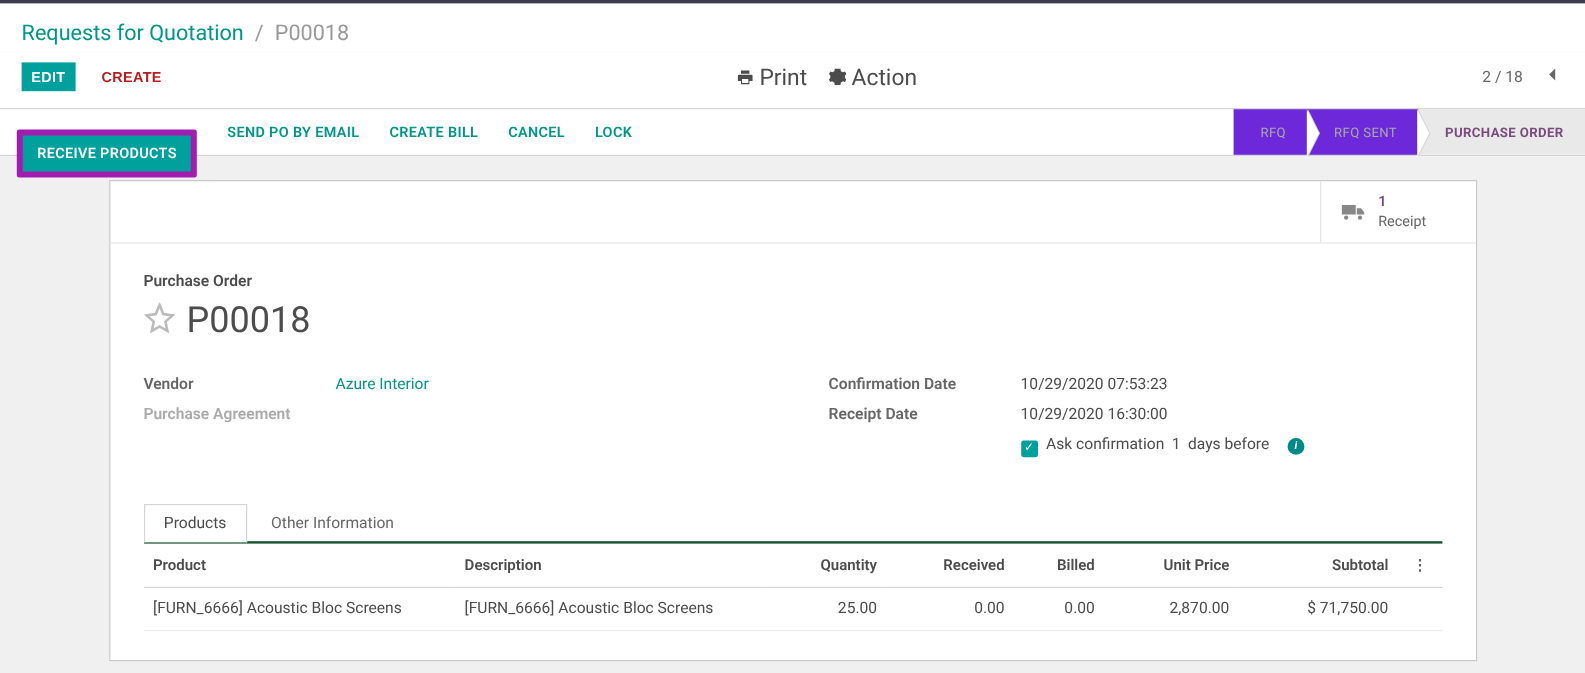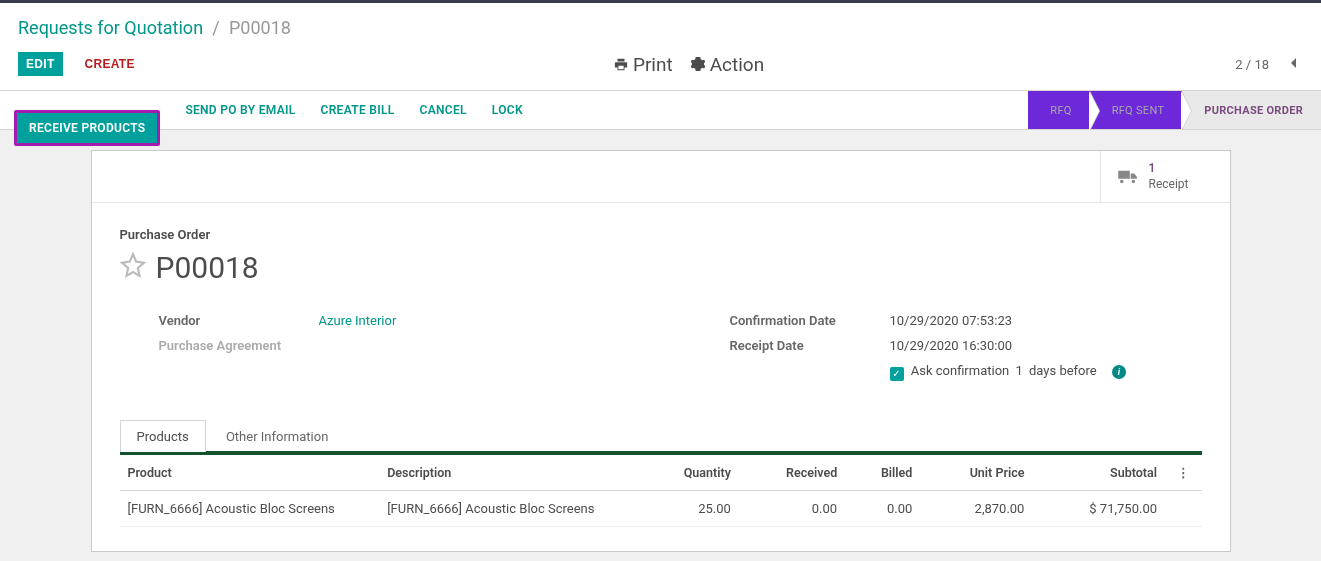--- a/index.html
+++ b/index.html
@@ -13,49 +13,49 @@
 .btn { display: inline-flex; align-items: center; padding: 5px 8px; font-size: 12px; font-weight: 600; letter-spacing: 0.3px; cursor: pointer; border: none; background: none; }
 .btn-primary { background: #00a09d; color: #fff; }
 .btn-link { color: #b91c1c; }
 .control-center { flex: 1; display: flex; justify-content: center; gap: 18px; }
 .control-center .tool { color: #4c4c4c; font-size: 19px; display: inline-flex; align-items: center; gap: 5px; cursor: pointer; }
 .control-right { display: flex; align-items: center; gap: 14px; color: #666; }
 .pager-arrow { padding: 4px 6px; cursor: pointer; color: #666; }
 .status-row { background: #fff; border-top: 1px solid #d4d4d4; border-bottom: 1px solid #d4d4d4; display: flex; align-items: center; padding: 0 0 0 18px; height: 40px; }
 .status-buttons { display: flex; gap: 25px; align-items: center; }
 .status-btn { font-size: 12px; font-weight: 600; color: #009688; cursor: pointer; letter-spacing: 0.3px; }
-.status-btn.highlight { background: #00a09d; color: #fff; padding: 8px 12px; border: 3px solid #a21caf; border-radius: 2px; margin-left: -4px; margin-top: 36px; }
+.status-btn.highlight { background: #00a09d; color: #fff; padding: 8px 12px; border: 5px solid #a21caf; border-radius: 2px; margin-left: -4px; margin-top: 36px; }
 .statusbar { margin-left: auto; display: flex; align-items: center; height: 100%; }
 .stage { position: relative; padding: 0 18px 0 22px; height: 100%; display: flex; align-items: center; font-size: 11px; font-weight: 400; letter-spacing: 0.3px; color: #aaa; background: #6d28d9; }
 .stage::after { content: ""; position: absolute; right: -9px; top: 0; width: 0; height: 0; border-top: 20px solid transparent; border-bottom: 20px solid transparent; border-left: 10px solid #fff; z-index: 2; }
 .stage::before { content: ""; position: absolute; right: -10px; top: 0; width: 0; height: 0; border-top: 20px solid transparent; border-bottom: 20px solid transparent; border-left: 10px solid #d4d4d4; z-index: 1; }
 .stage:last-child::after, .stage:last-child::before { display: none; }
 .stage.active { color: #7a4b7e; font-weight: 700; }
 .stage:last-child.active { background: #e9e9e9; }
 .content-area { padding: 20px 0 40px; display: flex; justify-content: center; }
 .form-sheet { width: 1140px; background: #fff; border: 1px solid #c8c8c8; position: relative; }
 .stat-buttons { display: flex; justify-content: flex-end; border-bottom: 1px solid #e5e5e5; }
 .stat-btn { border-left: 1px solid #e5e5e5; padding: 10px 16px; display: flex; align-items: center; gap: 10px; cursor: pointer; min-width: 130px; }
 .stat-btn .stat-text { display: flex; flex-direction: column; font-size: 12px; color: #666; line-height: 1.3; }
 .stat-btn .stat-num { color: #7a4b7e; font-weight: 600; }
 .sheet-body { padding: 24px 28px; }
 .section-label { font-size: 13px; font-weight: 600; color: #4c4c4c; margin-bottom: 8px; }
 .title-row { display: flex; align-items: center; gap: 10px; margin-bottom: 28px; }
 .title-row h1 { font-size: 30px; font-weight: 400; color: #4c4c4c; }
 .star-icon { font-size: 24px; color: #bbb; cursor: pointer; }
 .fields-grid { display: flex; gap: 60px; margin-bottom: 28px; }
-.fields-col { flex: 1; margin-left: 39px; }
+.fields-col { flex: 1; }
 .field-row { display: flex; margin-bottom: 10px; }
 .field-label { width: 160px; color: #666; font-size: 13px; font-weight: 600; }
 .field-label.muted { color: #aaa; }
 .field-value { flex: 1; font-size: 13px; color: #4c4c4c; }
 .field-value a { color: #009688; text-decoration: none; }
 .checkbox-sq { display: inline-block; width: 14px; height: 14px; background: #00a09d; color: #fff; font-size: 10px; text-align: center; line-height: 14px; border-radius: 2px; vertical-align: -2px; margin-right: 4px; }
 .info-icon { display: inline-block; width: 14px; height: 14px; background: #008a87; color: #fff; border-radius: 50%; font-size: 9px; text-align: center; line-height: 14px; font-style: italic; font-weight: bold; margin-left: 12px; cursor: pointer; }
-.tabs { border-bottom: 4px solid #14532d; margin-bottom: 0; }
+.tabs { border-bottom: 2px solid #14532d; margin-bottom: 0; }
 .tab { display: inline-block; padding: 8px 16px; font-size: 13px; color: #666; cursor: pointer; border: 1px solid transparent; border-bottom: none; position: relative; top: 1px; }
 .tab.active { border-color: #d4d4d4; background: #fff; color: #4c4c4c; }
 .order-table { width: 100%; border-collapse: collapse; margin-top: 0; }
 .order-table th { text-align: left; font-size: 12.5px; font-weight: 600; color: #4c4c4c; padding: 10px 8px; border-bottom: 1px solid #d4d4d4; }
 .order-table th.num, .order-table td.num { text-align: right; }
 .order-table td { padding: 10px 8px; font-size: 13px; border-bottom: 1px solid #eee; color: #4c4c4c; }
 .kebab { font-weight: bold; color: #666; cursor: pointer; padding: 0 4px; }
 .truck-icon { width: 22px; height: 16px; display: inline-block; position: relative; }
 .truck-icon svg { display: block; }
 </style>

